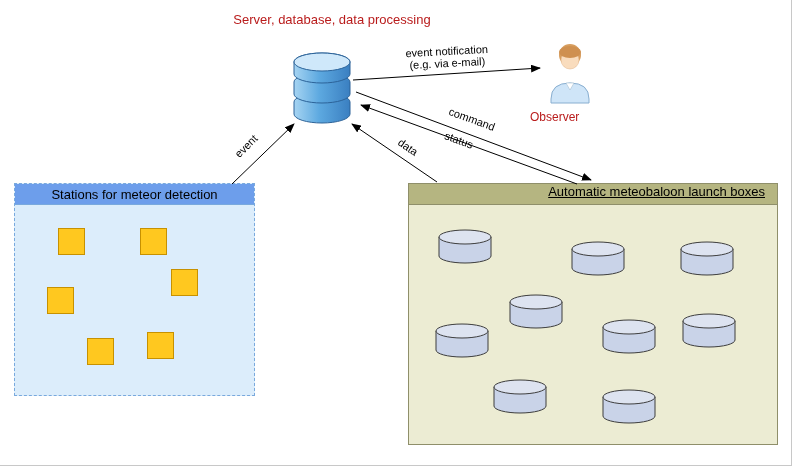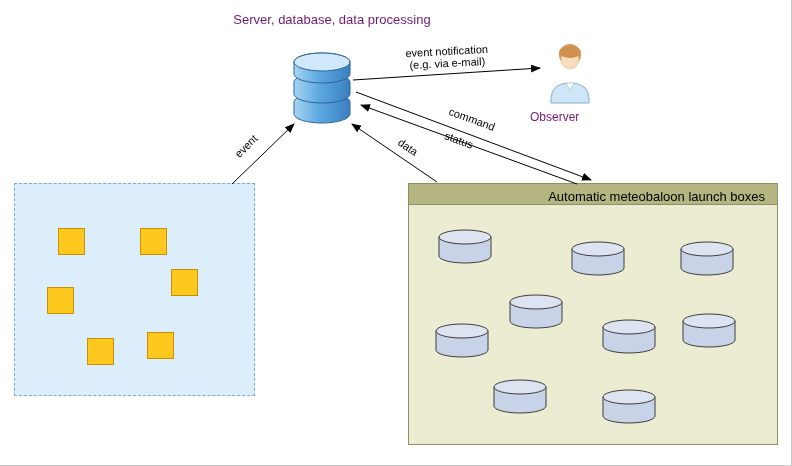--- a/index.html
+++ b/index.html
@@ -2,21 +2,21 @@
 <html><head>
 <meta charset="utf-8">
 <style>
   html,body { margin:0; padding:0; background:#fff; }
   .canvas {
     position:relative; width:792px; height:466px; background:#ffffff;
     font-family:"Liberation Sans", sans-serif; color:#000; overflow:hidden;
     box-sizing:border-box; border-right:1px solid #c8c8c8; border-bottom:1px solid #c8c8c8;
   }
   .abs { position:absolute; }
-  .txt { position:absolute; font-size:13px; color:#701a75; }
+  .txt { position:absolute; font-size:13px; color:#b91c1c; }
   .arrow-label { position:absolute; font-size:11px; color:#000; text-align:center; white-space:nowrap; }
 
   
   .stations-box {
     position:absolute; left:14px; top:183px; width:241px; height:213px;
     background:#dcedfb; border:1px dashed #79a9dd; box-sizing:border-box;
   }
   .stations-header {
     position:absolute; left:0; top:0; width:100%; height:21px;
     background:#6d9eeb; border-bottom:1px solid #79a9dd; box-sizing:border-box;
@@ -28,21 +28,21 @@
   }
 
   
   .launch-box {
     position:absolute; left:408px; top:183px; width:370px; height:262px;
     background:#ececd3; border:1px solid #8f8f6a; box-sizing:border-box;
   }
   .launch-header {
     position:absolute; left:0; top:0; width:100%; height:21px;
     background:#b5b581; border-bottom:1px solid #8f8f6a; box-sizing:border-box;
-    display:flex; align-items:flex-end; justify-content:flex-end; padding-right:12px;
+    display:flex; align-items:flex-start; justify-content:flex-end; padding-right:12px;text-decoration:underline;
   }
   .cyl { position:absolute; width:54px; height:36px; }
 
   .arrows-layer { position:absolute; left:0; top:0; width:792px; height:466px; pointer-events:none; }
 </style>
 </head>
 <body>
 
 <div class="canvas">
 
@@ -69,20 +69,23 @@
       <circle cx="24" cy="13" r="11" fill="#d79d5e"></circle>
       <circle cx="24" cy="18" r="9" fill="#f9dcbd" stroke="#e0b080" stroke-width="0.5"></circle>
       <ellipse cx="24" cy="10" rx="11" ry="6" fill="#cf9050"></ellipse>
       <path d="M5,61 v-4 q0,-16 19,-16 q19,0 19,16 v4 z" fill="#cfe5f8" stroke="#88aed0"></path>
       <path d="M20,41 l4,7 l4,-7 z" fill="#ffffff" stroke="#9ab4c8" stroke-width="0.5"></path>
     </svg>
   </div>
   <div class="txt" style="left:530px; top:110px; width:80px; font-size:12px;">Observer</div>
 
   <div class="stations-box">
+    <div class="stations-header">
+      <span style="font-size:13px;">Stations for meteor detection</span>
+    </div>
     <div class="station-square" style="left:43px;  top:44px;"></div>
     <div class="station-square" style="left:125px; top:44px;"></div>
     <div class="station-square" style="left:156px; top:85px;"></div>
     <div class="station-square" style="left:32px;  top:103px;"></div>
     <div class="station-square" style="left:72px;  top:154px;"></div>
     <div class="station-square" style="left:132px; top:148px;"></div>
   </div>
 
   <div class="launch-box">
     <div class="launch-header">

